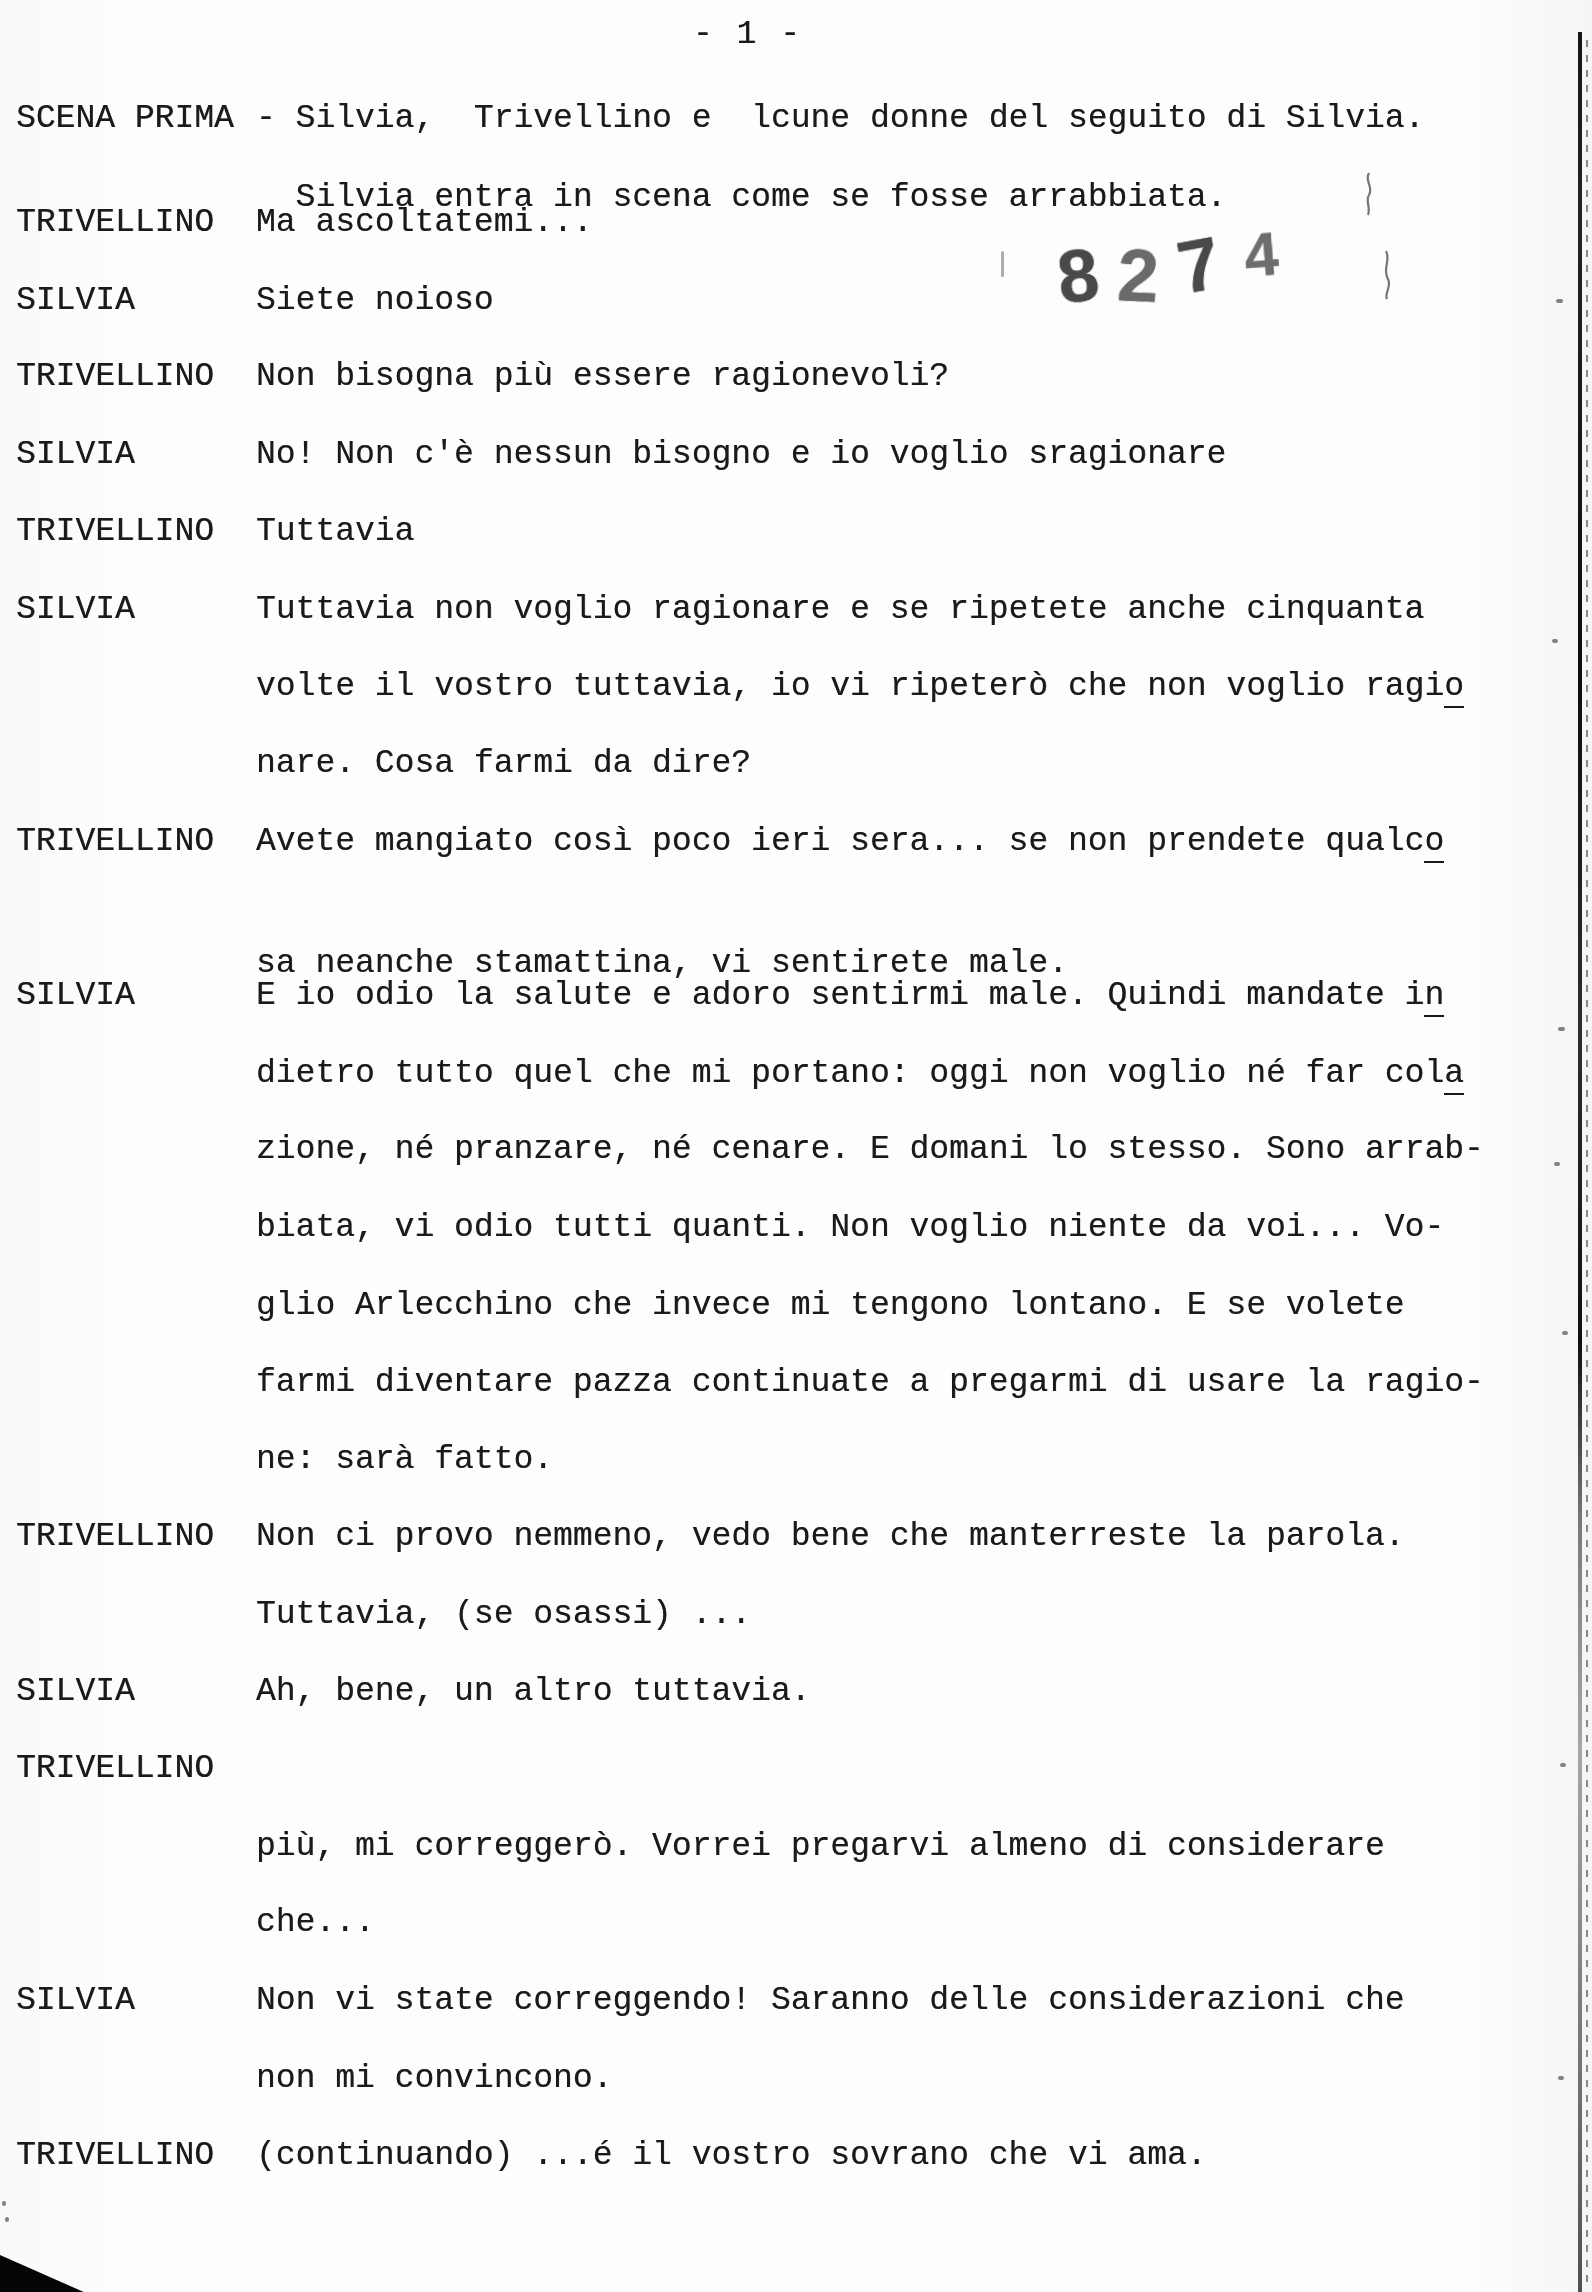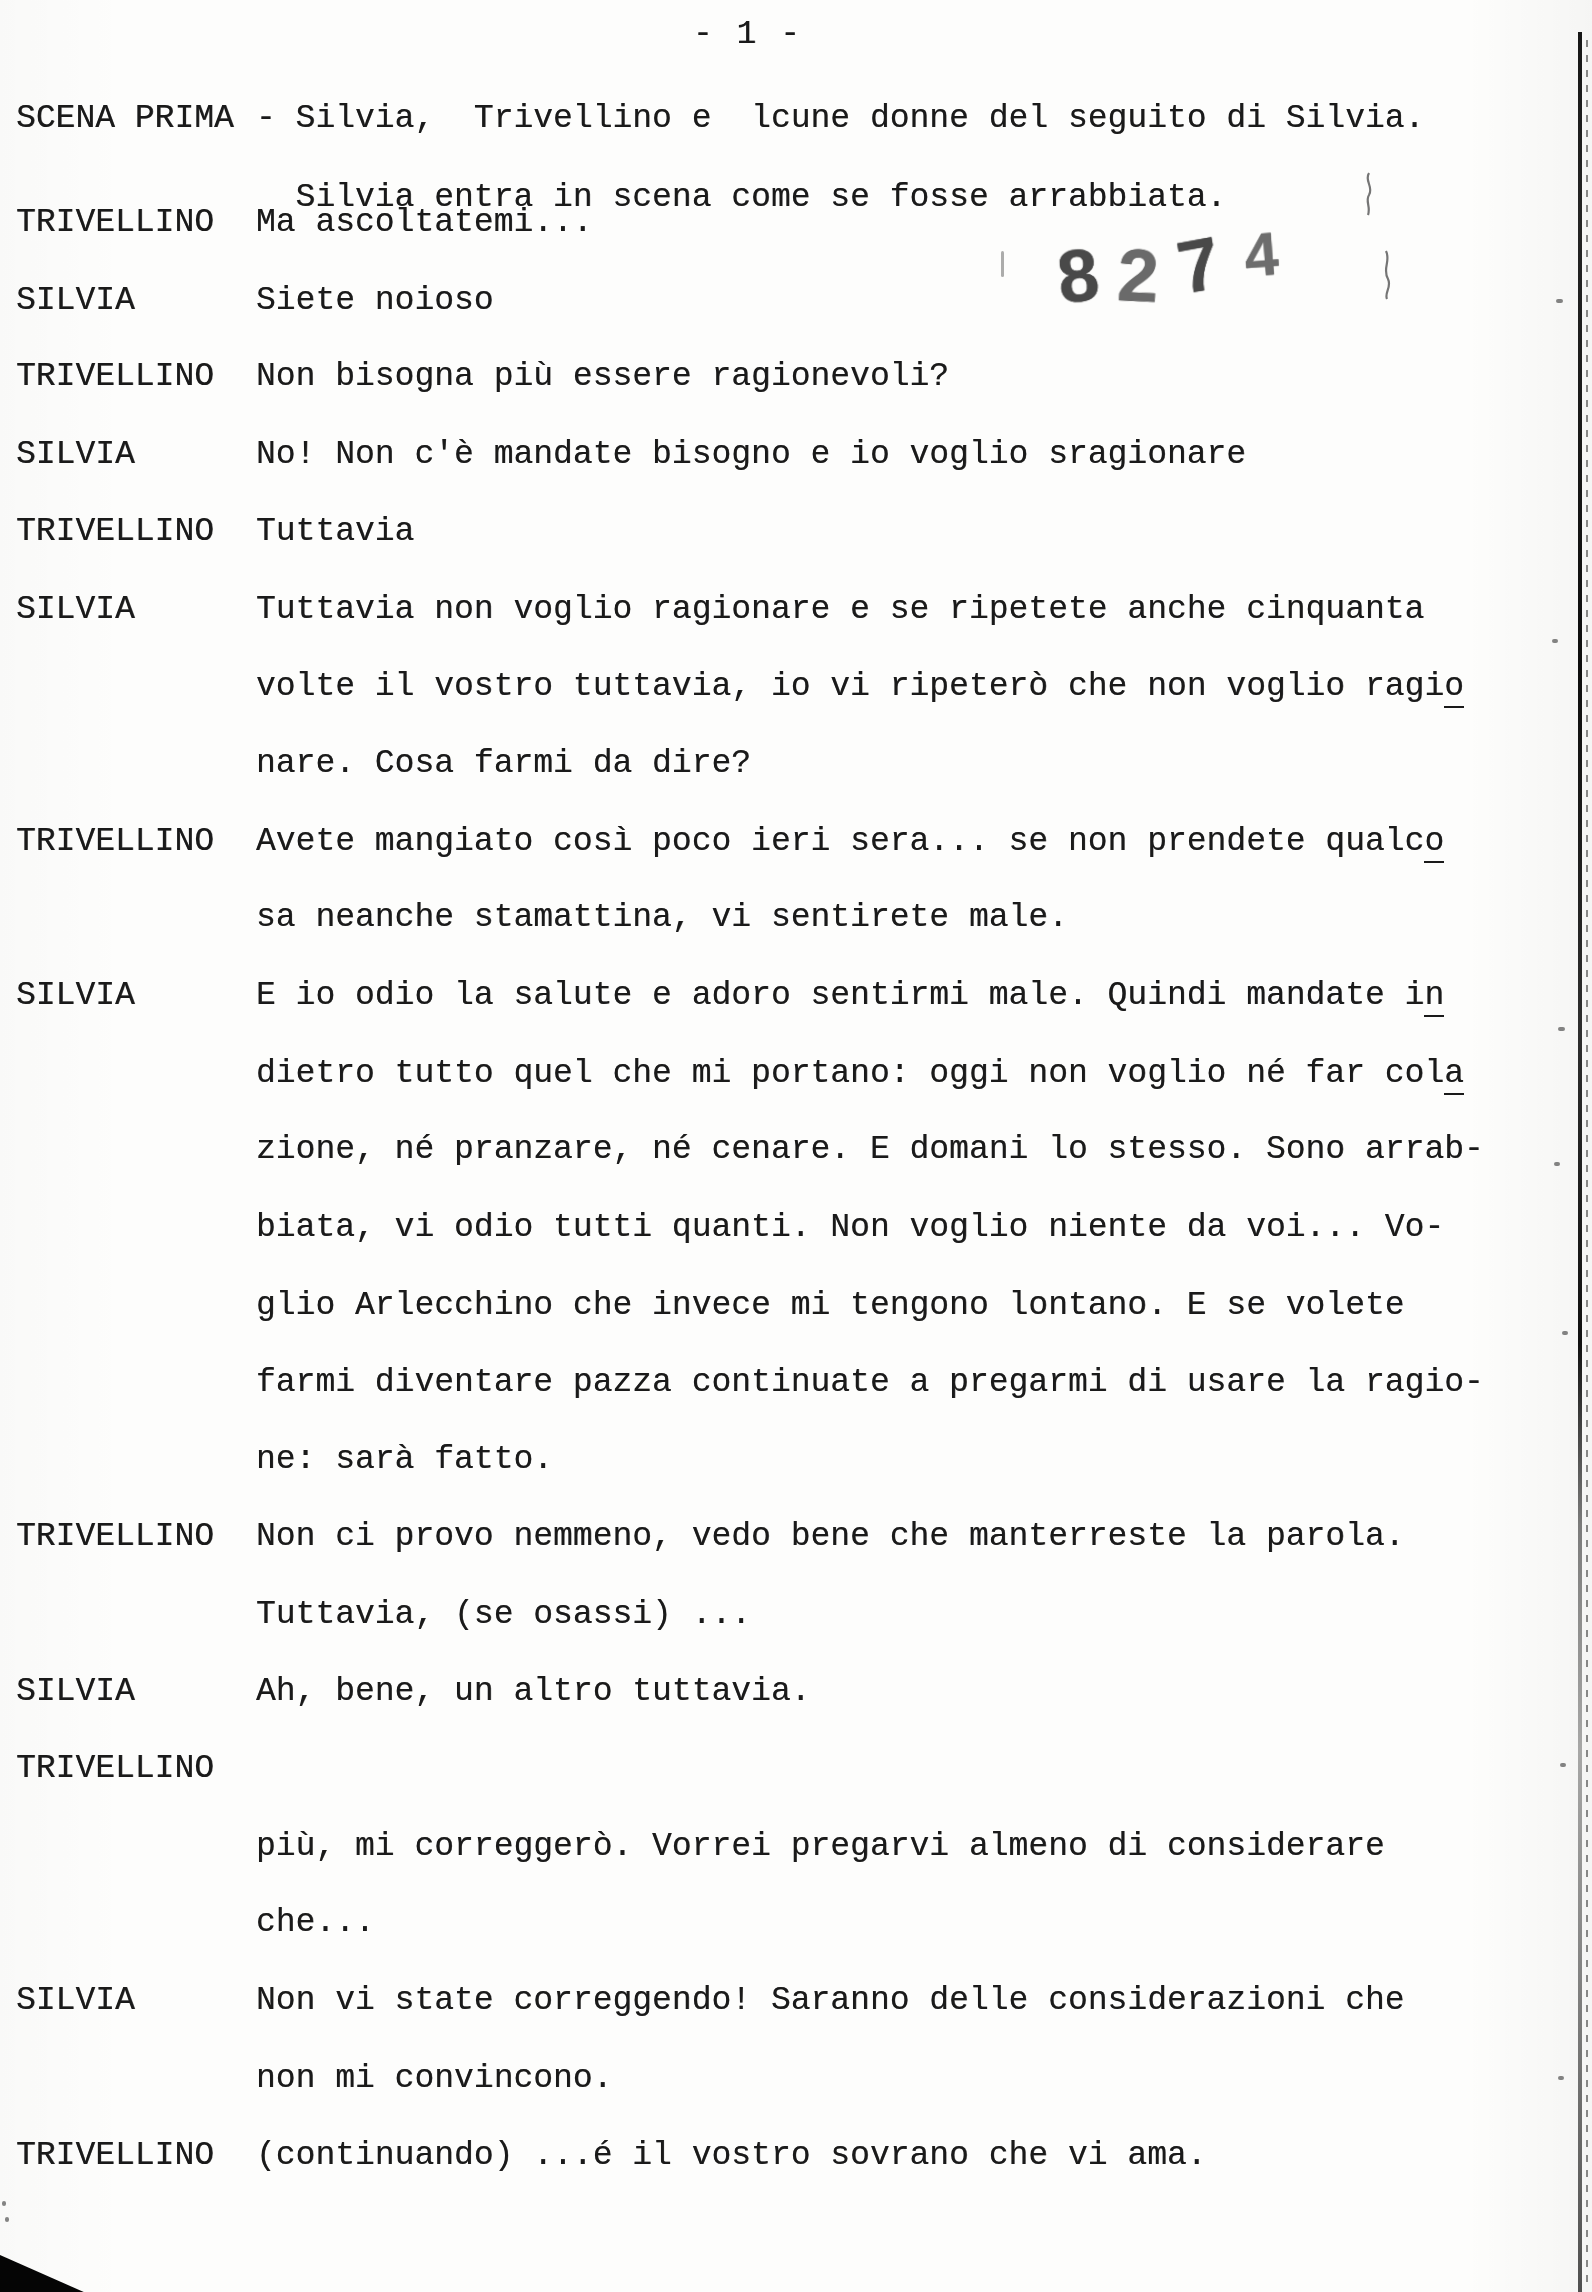--- a/index.html
+++ b/index.html
@@ -96,21 +96,21 @@
     <span class="text">Siete noioso</span>
   </div>
 
   <div class="row" style="top: 358px;">
     <span class="label">TRIVELLINO</span>
     <span class="text">Non bisogna più essere ragionevoli?</span>
   </div>
 
   <div class="row" style="top: 436px;">
     <span class="label">SILVIA</span>
-    <span class="text">No! Non c'è mandate bisogno e io voglio sragionare</span>
+    <span class="text">No! Non c'è nessun bisogno e io voglio sragionare</span>
   </div>
 
   <div class="row" style="top: 513px;">
     <span class="label">TRIVELLINO</span>
     <span class="text">Tuttavia</span>
   </div>
 
   <div class="row" style="top: 591px;">
     <span class="label">SILVIA</span>
     <span class="text">Tuttavia non voglio ragionare e se ripetete anche cinquanta</span>
@@ -124,21 +124,21 @@
   <div class="row" style="top: 745px;">
     <span class="label"></span>
     <span class="text">nare. Cosa farmi da dire?</span>
   </div>
 
   <div class="row" style="top: 823px;">
     <span class="label">TRIVELLINO</span>
     <span class="text">Avete mangiato così poco ieri sera... se non prendete qualc<span class="u">o</span></span>
   </div>
 
-  <div class="row" style="top: 899px;">
+  <div class="row" style="top: 945px;">
     <span class="label"></span>
     <span class="text">sa neanche stamattina, vi sentirete male.</span>
   </div>
 
   <div class="row" style="top: 977px;">
     <span class="label">SILVIA</span>
     <span class="text">E io odio la salute e adoro sentirmi male. Quindi mandate i<span class="u">n</span></span>
   </div>
 
   <div class="row" style="top: 1055px;">

